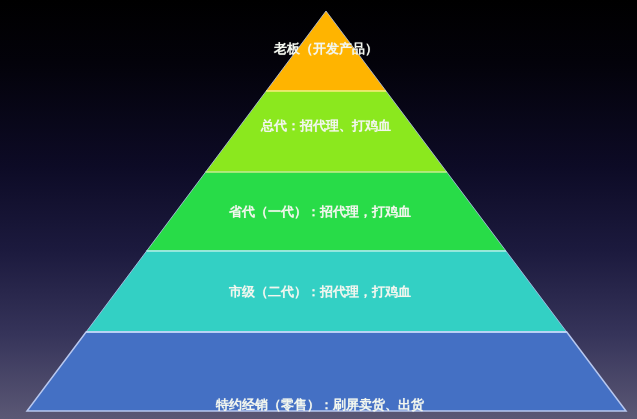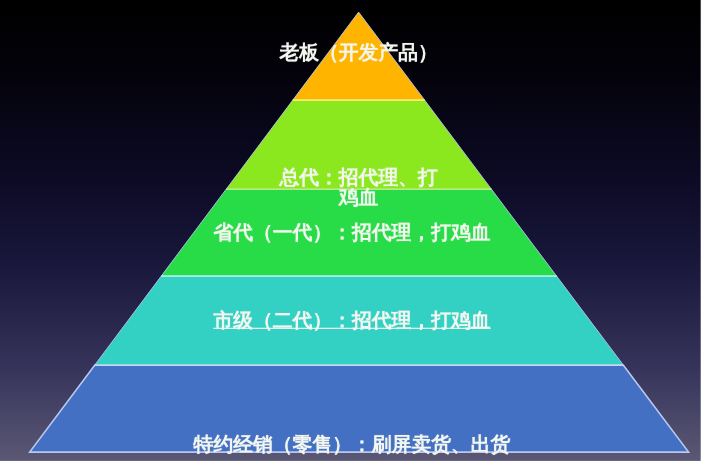--- a/index.html
+++ b/index.html
@@ -18,21 +18,21 @@
       position: absolute;
       left: 0;
       top: 0;
       width: 637px;
       height: 419px;
     }
     .layer-label {
       position: absolute;
       color: #f2f6ee;
       font-weight: bold;
-      font-size: 18px;
+      font-size: 13px;
       text-align: center;
       line-height: 18px;
       text-shadow: 0 0 1px rgba(255,255,255,0.4);
       white-space: normal;
     }
   </style>
 </head>
 <body>
 
 <svg id="pyramid-svg" xmlns="http://www.w3.org/2000/svg" viewBox="0 0 637 419">
@@ -47,16 +47,16 @@
       <line x1="266.2" x2="386" y1="91" y2="91" stroke="#f5f060" stroke-width="1.5"></line>
       <line x1="205.6525" x2="446.75" y1="172" y2="172" stroke="#b6f070" stroke-width="1.5"></line>
       <line x1="146.6" x2="506" y1="251" y2="251" stroke="#a0f0e0" stroke-width="1.5"></line>
       <line x1="86.05250000000001" x2="566.75" y1="332" y2="332" stroke="#c0d8f8" stroke-width="1.5"></line>
     </g>
 </svg>
 
 <div id="labels"></div>
 
 <div class="layer-label" style="left:246px; top:40px; width:160px;">老板（开发产品）</div>
-<div class="layer-label" style="left:246px; top:117px; width:160px;margin-top:36px;">总代：招代理、打鸡血</div>
+<div class="layer-label" style="left:246px; top:117px; width:160px;">总代：招代理、打鸡血</div>
 <div class="layer-label" style="left:170px; top:203px; width:300px;">省代（一代）：招代理，打鸡血</div>
-<div class="layer-label" style="left:170px; top:283px; width:300px;text-decoration:underline;">市级（二代）：招代理，打鸡血</div>
+<div class="layer-label" style="left:170px; top:283px; width:300px;">市级（二代）：招代理，打鸡血</div>
 <div class="layer-label" style="left:150px; top:362px; width:340px;margin-top:34px;">特约经销（零售）：刷屏卖货、出货</div>
 
 </body></html>

